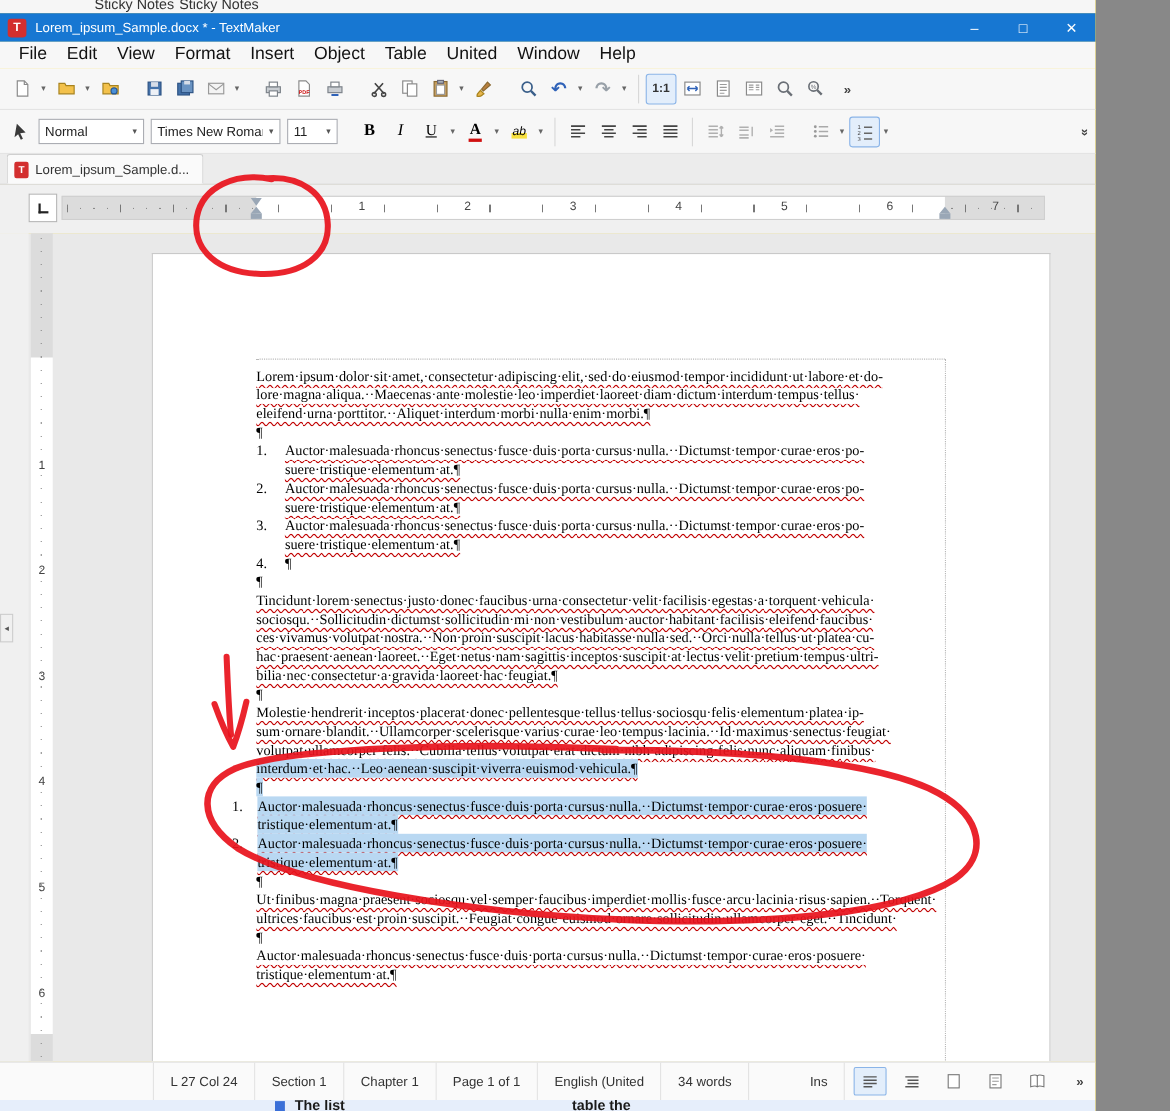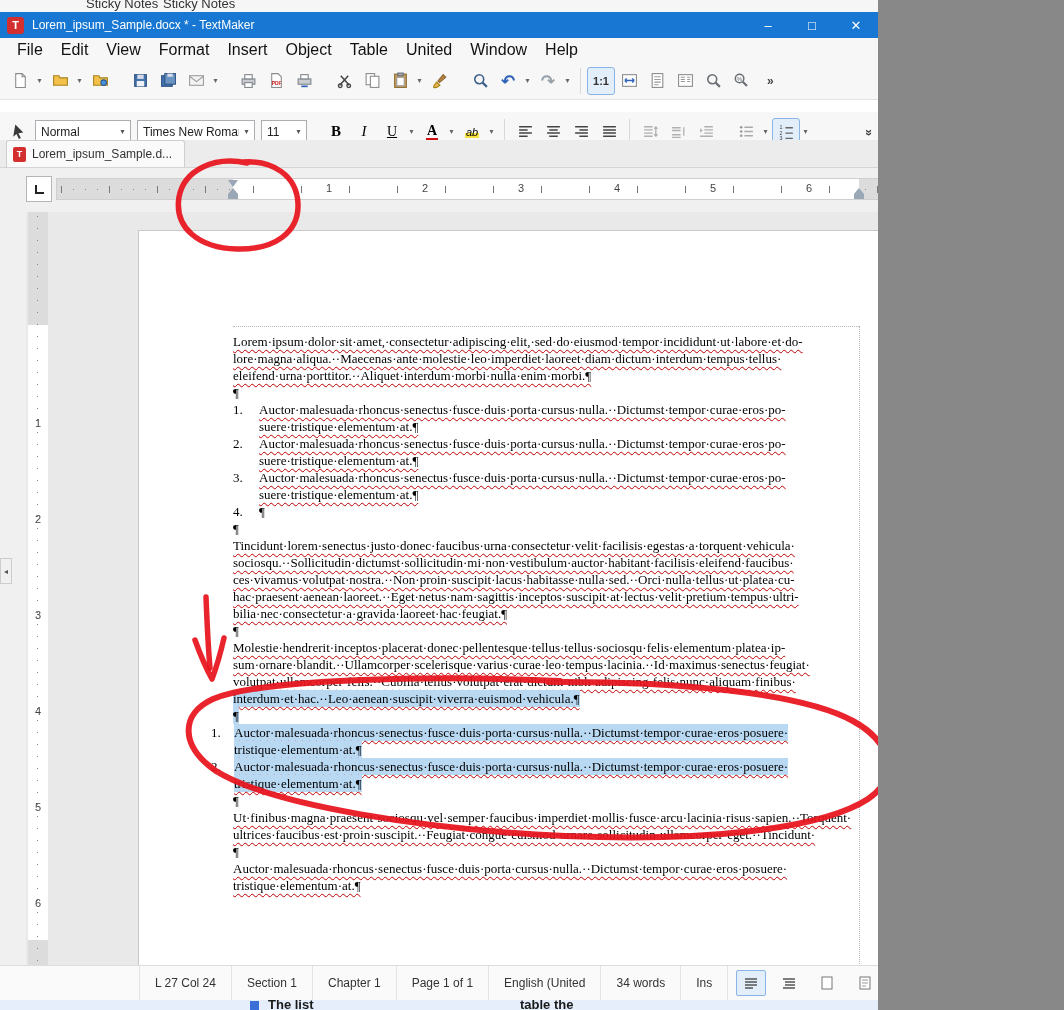--- a/index.html
+++ b/index.html
@@ -1,20 +1,20 @@
 <!DOCTYPE html>
 <html style="--titlebar: #1777d2; --sel: #b9d8f2; --squig: #c00000; --red: #e8131d;"><head>
 <meta charset="utf-8">
 <style>
   :root{
     --titlebar:#1777d2; --sel:#b9d8f2; --squig:#c00000; --red:#e8131d;
   }
   *{box-sizing:border-box}
   body{margin:0;background:#888}
-  .screen{position:relative;width:878px;height:1010px;background:#ffffff;overflow:hidden;
+  .screen{position:relative;width:996px;height:1010px;background:#fde047;overflow:hidden;
           font-family:"Liberation Sans",sans-serif;font-size:12px;color:#222}
 
   
   .strip-top{position:absolute;left:0;top:0;width:100%;height:12px;background:#f6f6f6;overflow:hidden;color:#333;font-size:13px}
   .strip-top span{position:absolute;top:-4px;white-space:nowrap}
   .st1{left:86px}.st2{left:163px}
   .strip-bottom{position:absolute;left:0;top:1000px;width:100%;height:10px;background:#e6eefb;overflow:hidden;font-weight:bold;color:#1a1a1a;font-size:13px}
   .strip-bottom .bicon{position:absolute;left:250px;top:1px;width:9px;height:9px;background:#3a6fd8}
   .bt1{position:absolute;left:268px;top:-3px}.bt2{position:absolute;left:520px;top:-3px}
 
@@ -24,21 +24,21 @@
   .wtitle{font-size:12px;flex:1;white-space:nowrap}
   .winbtn{width:44px;height:26px;display:flex;align-items:center;justify-content:center;font-size:13px}
 
   
   .menubar{position:absolute;left:0;top:38px;width:100%;height:24px;background:#f7f7f7;display:flex;align-items:center;padding-left:8px}
   .mitem{padding:0 9px;font-size:16px;color:#111}
 
   
   .toolbar{position:absolute;left:0;width:100%;background:#f7f7f7;display:flex;align-items:center}
   .tb1{top:62px;height:38px;padding-left:6px;border-bottom:1px solid #e4e4e4}
-  .tb2{top:112px;height:40px;padding-left:4px;border-bottom:1px solid #e4e4e4}
+  .tb2{top:100px;height:40px;padding-left:4px;border-bottom:1px solid #e4e4e4}
   .tbtn{height:28px;min-width:28px;display:flex;align-items:center;justify-content:center;background:transparent;border:1px solid transparent;border-radius:3px;padding:0 2px}
   .tbtn svg{display:block}
   .tbtn.active{border-color:#8ab4e8;background:#e3eefb}
   .dd{font-size:8px;color:#666;width:11px;text-align:center;margin-right:1px}
   .sep{width:1px;height:26px;background:#d8d8d8;margin:0 6px;flex:0 0 1px}
   .gap{width:12px;flex:0 0 12px}
   .undo{color:#2f62b8;font-size:17px;font-weight:bold;font-family:"DejaVu Sans",sans-serif}
   .redo{color:#98a0a8;font-size:17px;font-weight:bold;font-family:"DejaVu Sans",sans-serif}
   .z11{font-size:11px;font-weight:bold;color:#333}
   .ovf{color:#444;font-weight:bold;font-size:12px;letter-spacing:-1px}

